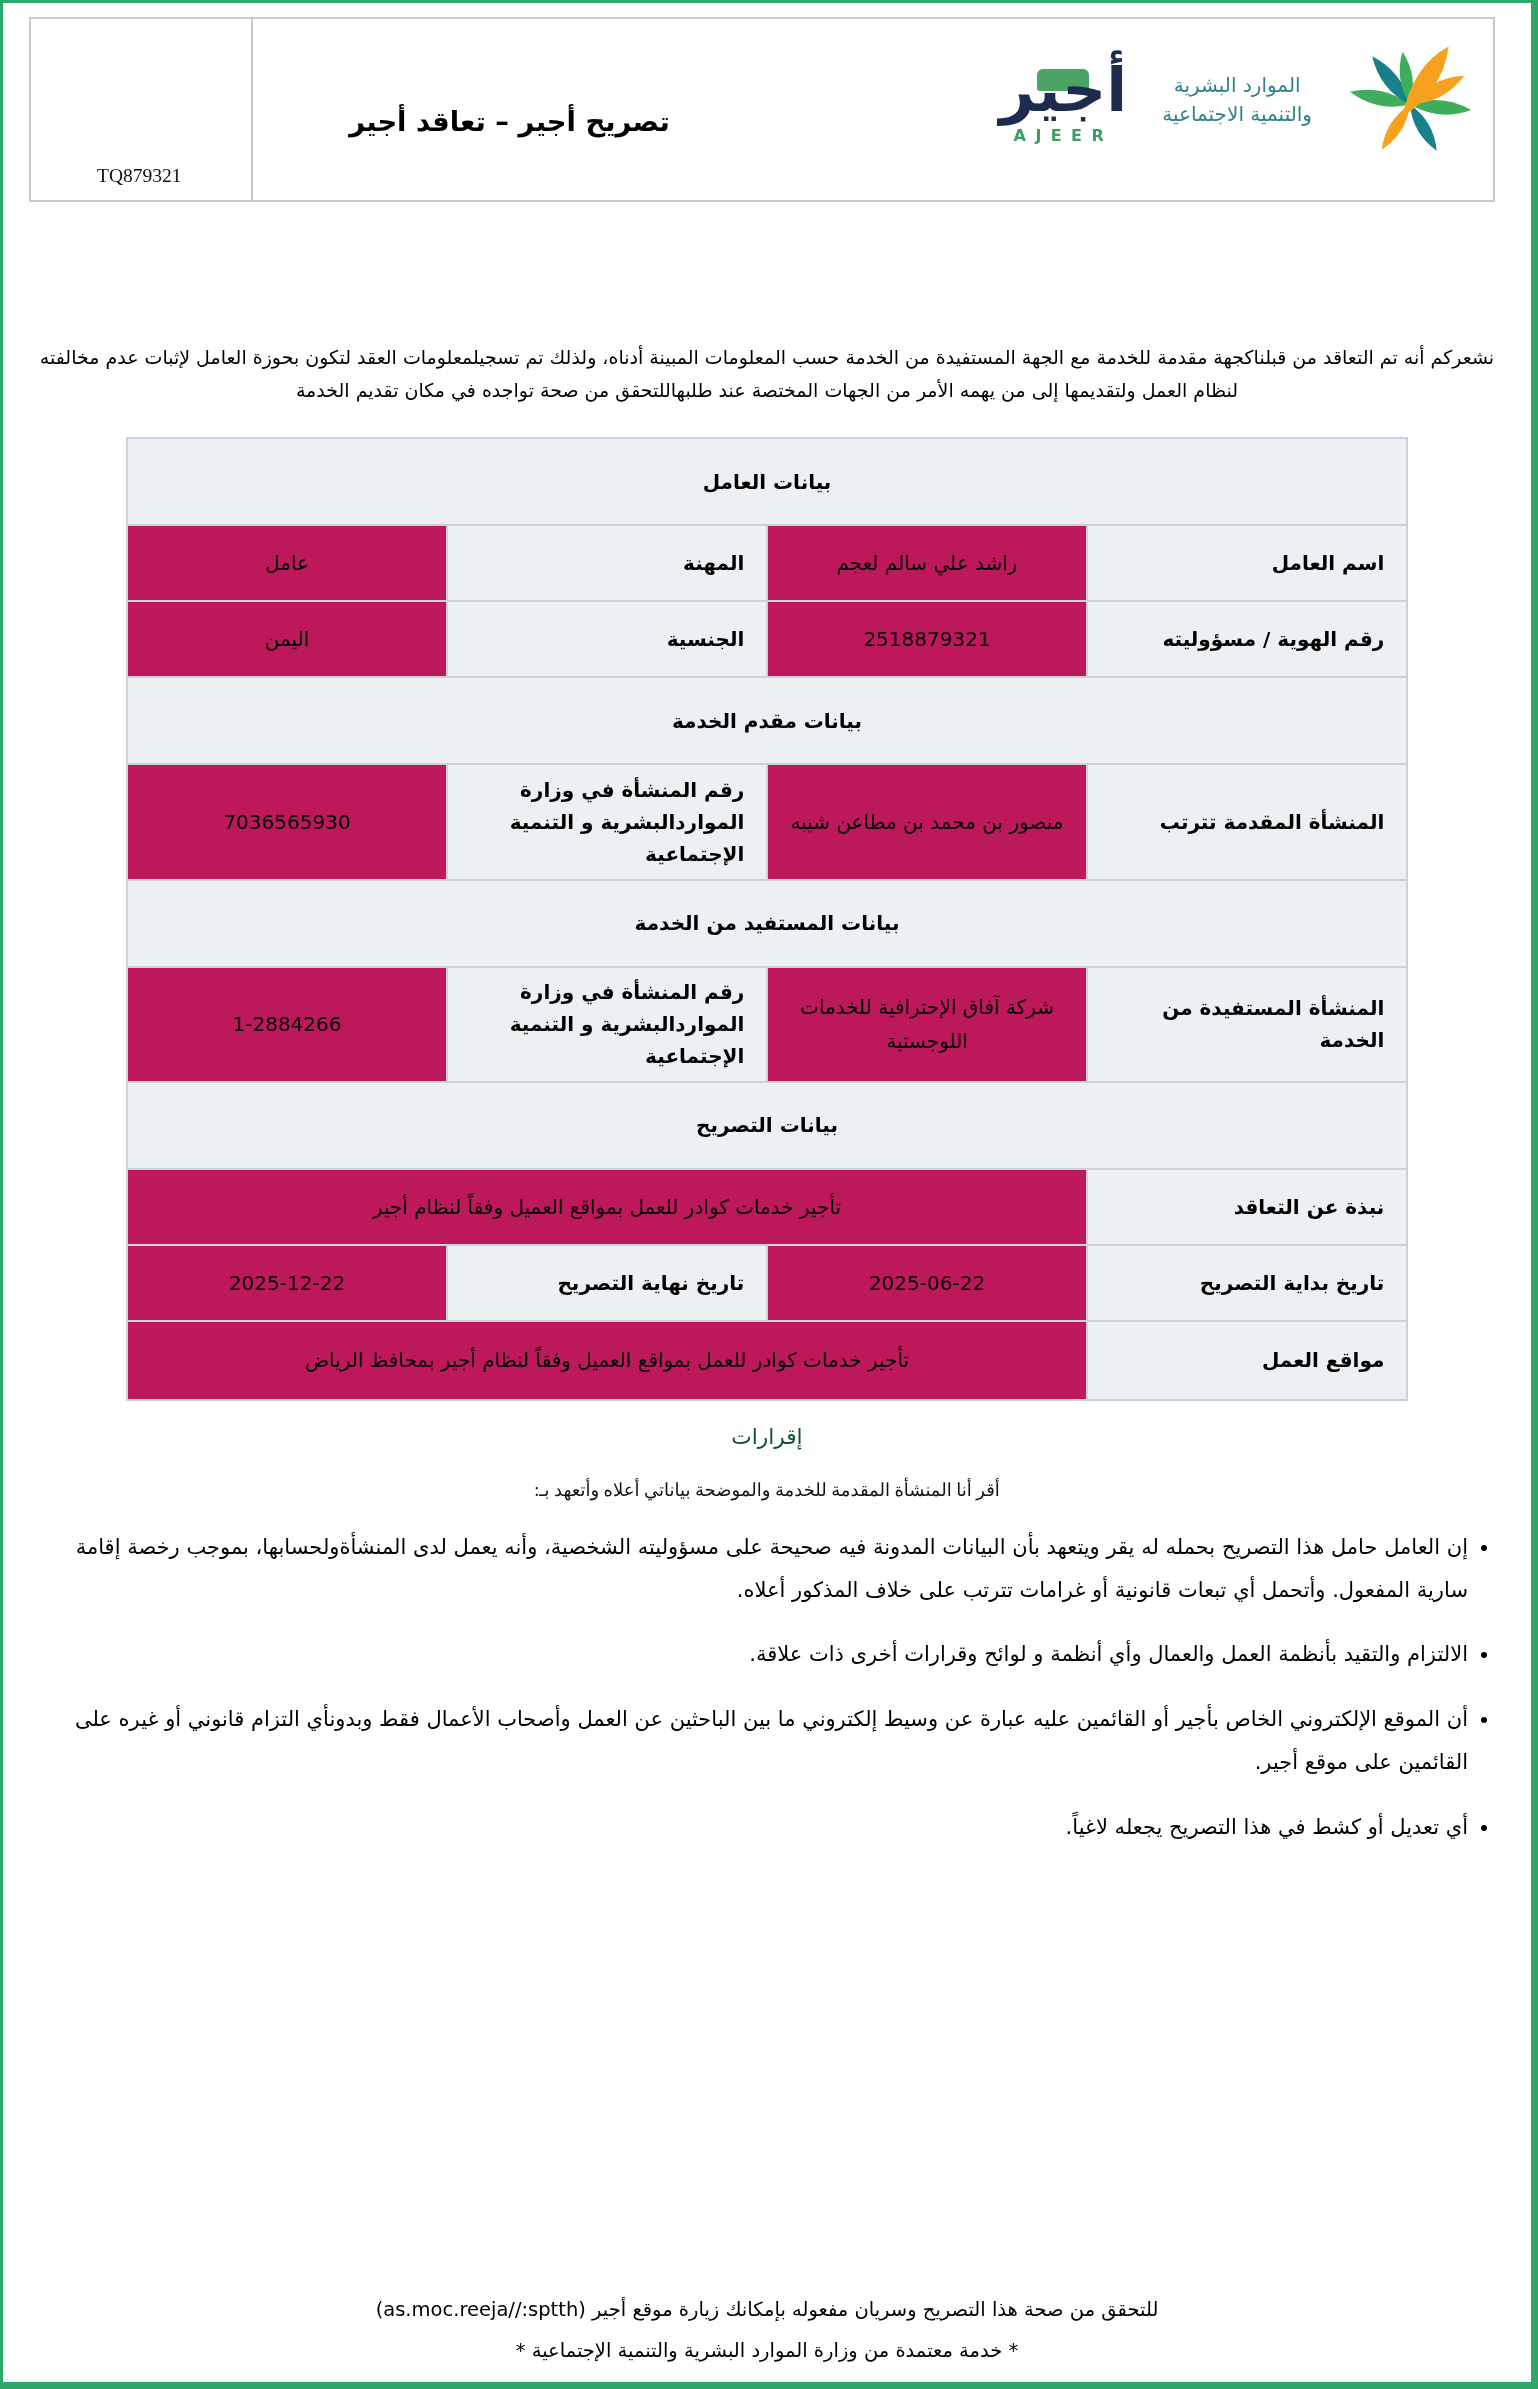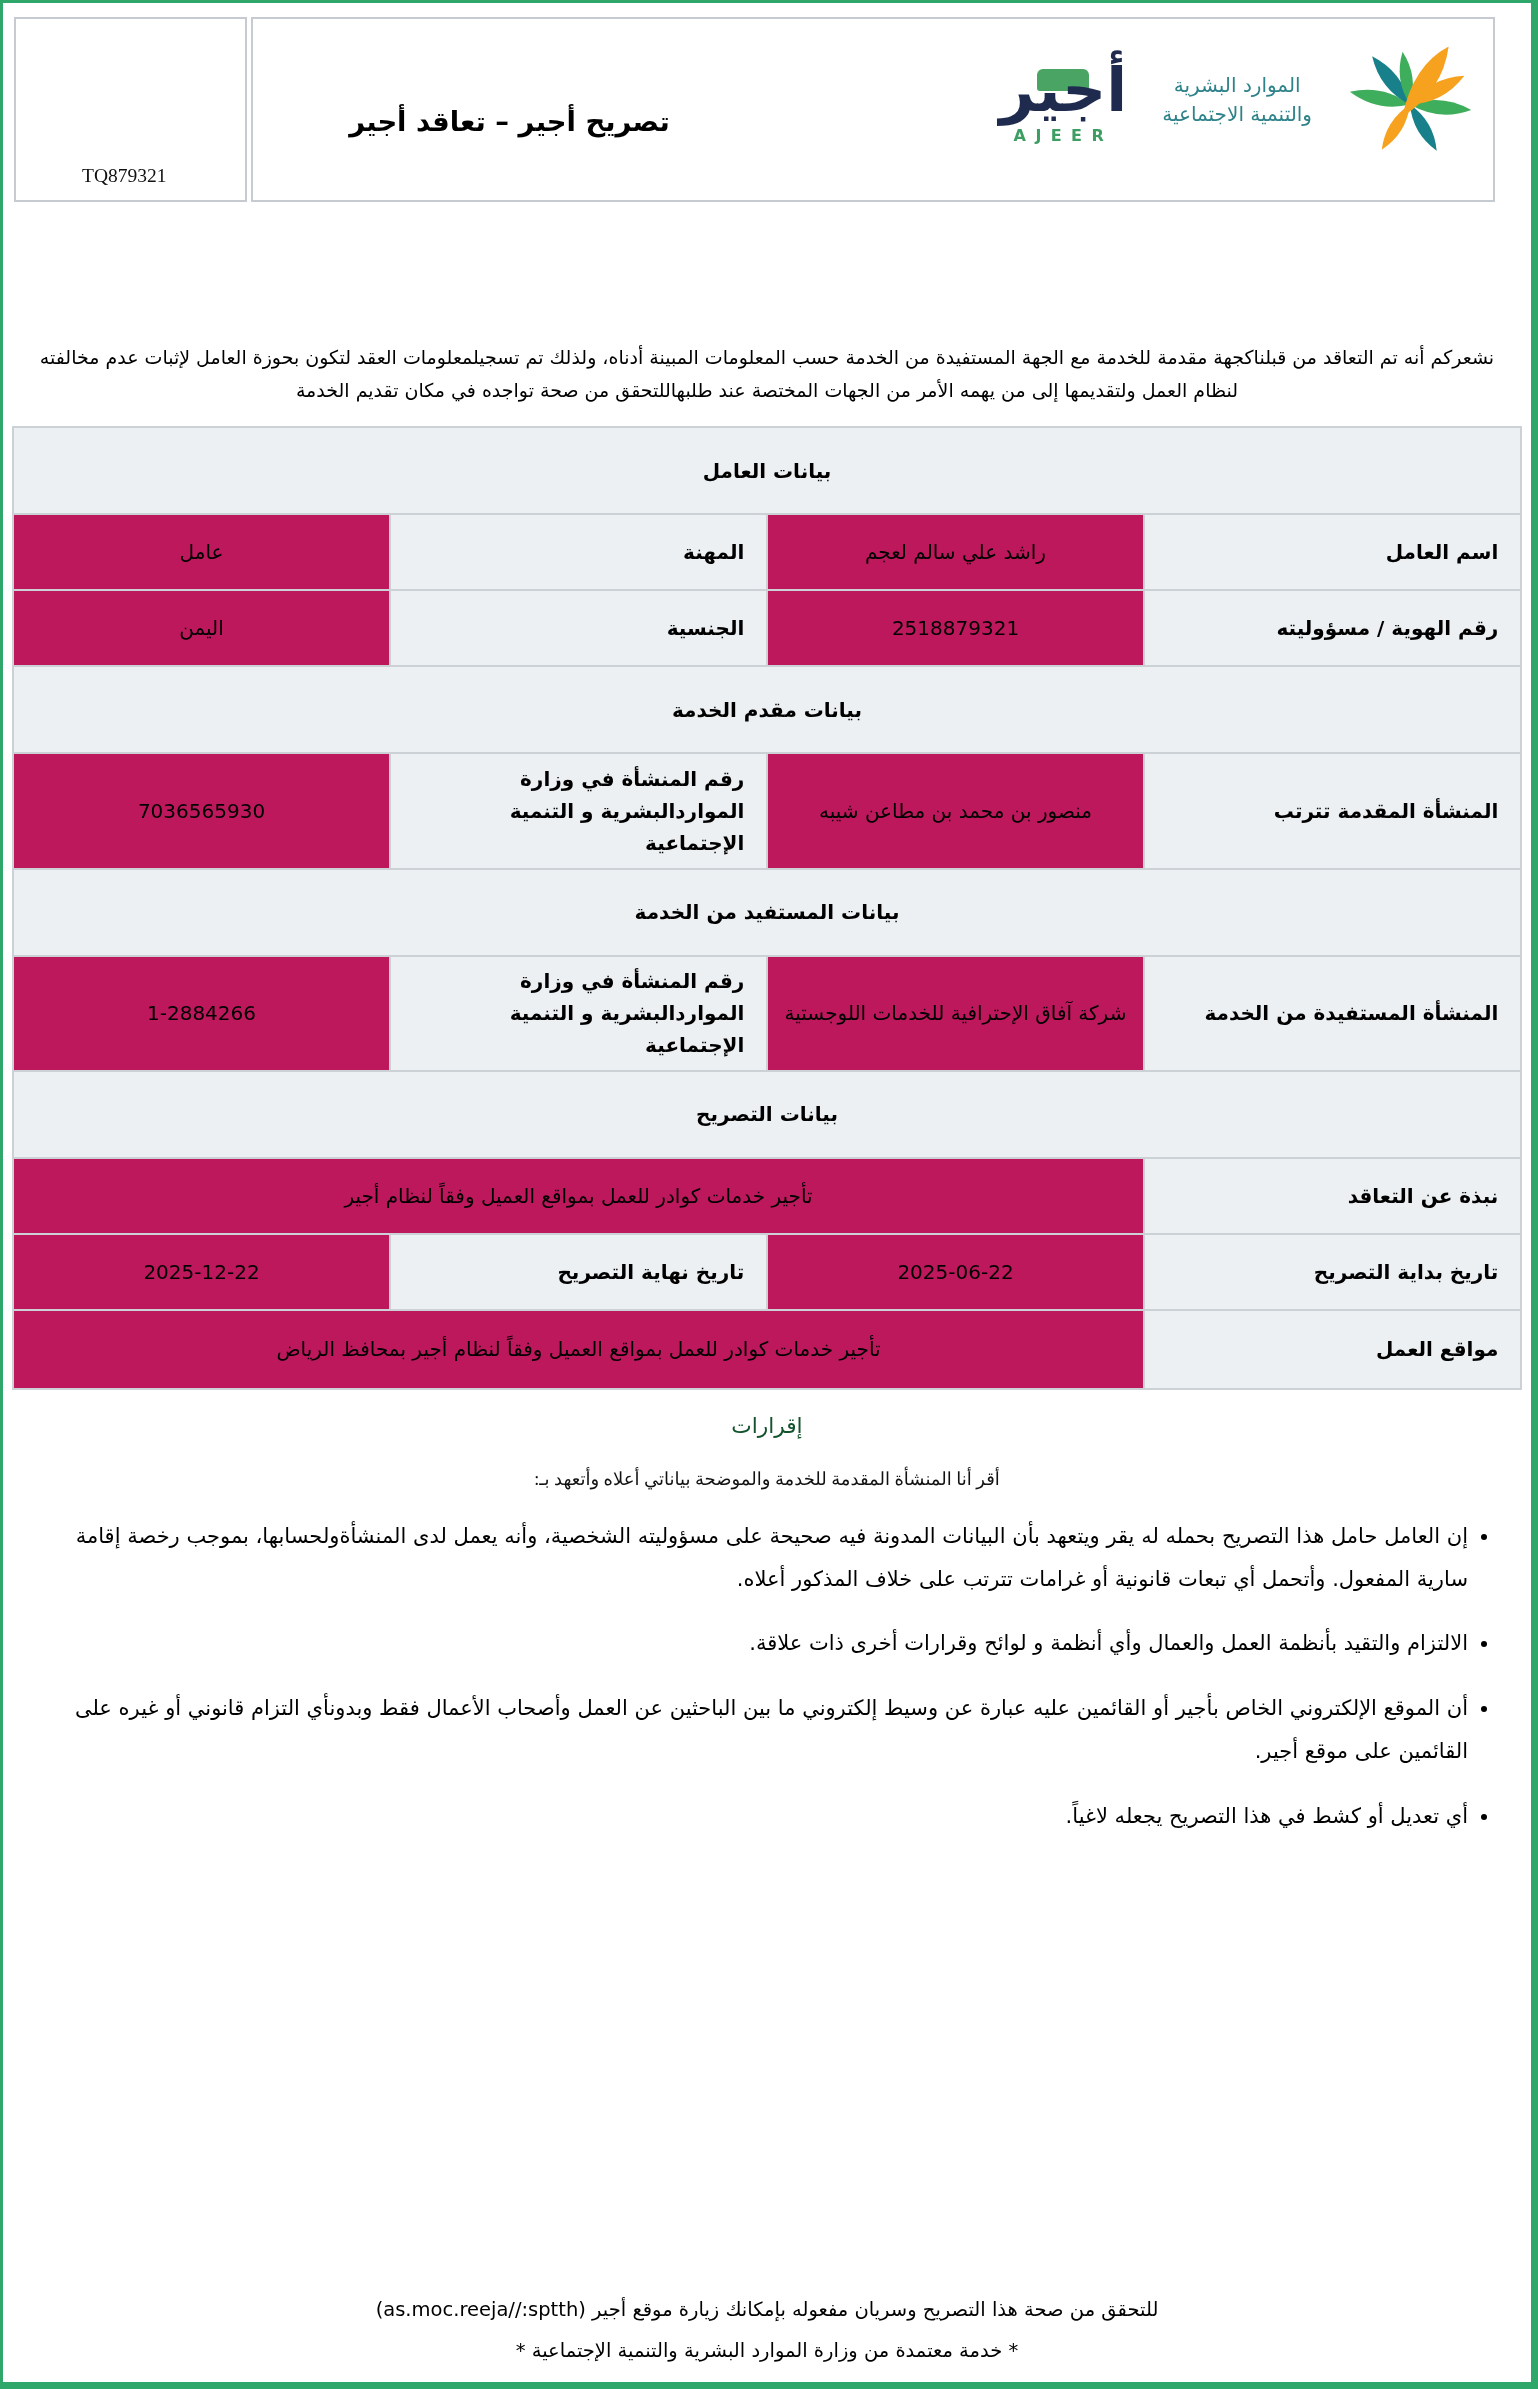--- a/index.html
+++ b/index.html
@@ -12,21 +12,21 @@
     border-left:4.3px solid #2fa76a;
     border-right:7.2px solid #2fa76a;
     border-bottom:7.2px solid #2fa76a;
     font-family:"DejaVu Sans", sans-serif;
     color:#111111;
     overflow:hidden;
   }
   
   .header{position:relative;height:185px;margin:13.7px 10px 0 10px;}
   .hbox{position:absolute;top:0;height:185px;border:2.2px solid #c6cbd1;background:#ffffff;box-sizing:border-box;}
-  .hbox-left{left:1px;width:233px;text-decoration:underline;}
+  .hbox-left{left:16px;width:233px;text-decoration:underline;}
   .hbox-main{left:238px;right:26px;}
   .permit-number{
     position:absolute;bottom:13px;left:66px;
     direction:ltr;font-family:"Liberation Serif", serif;
     font-size:19.5px;color:#111;
   }
   .doc-title{
     position:absolute;top:87px;left:69px;width:375px;
     text-align:center;font-size:27.4px;font-weight:bold;color:#000;
     letter-spacing:0.7px;white-space:nowrap;
@@ -54,21 +54,21 @@
     direction:ltr;color:#3d9e63;font-weight:bold;
     font-size:16px;letter-spacing:9.4px;margin-top:5.8px;text-align:center;
   }
   
   .intro{
     margin:139px 20px 0 20px;
     text-align:center;font-size:19px;line-height:1.75;color:#000;
   }
   
   table.permit{
-    width:1510px;margin:19px auto 0 auto;
+    width:1282px;margin:30px auto 0 auto;
     border-collapse:collapse;table-layout:fixed;
   }
   table.permit td{
     border:2.2px solid #ccd1d6;font-size:20px;color:#000;
     vertical-align:middle;box-sizing:border-box;
   }
   td.sec{
     background:#edf0f2;text-align:center;font-weight:600;font-size:21.7px;
     height:87px;
   }

